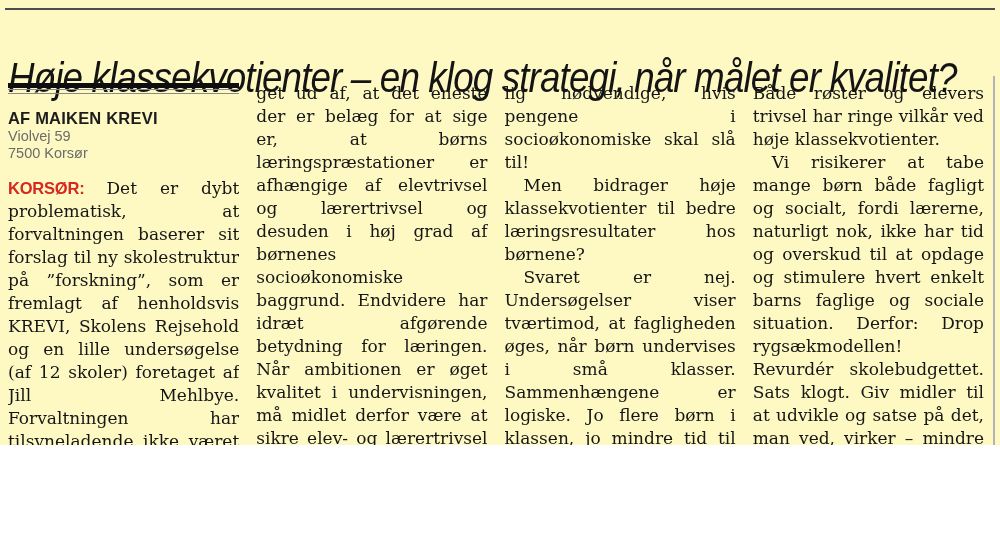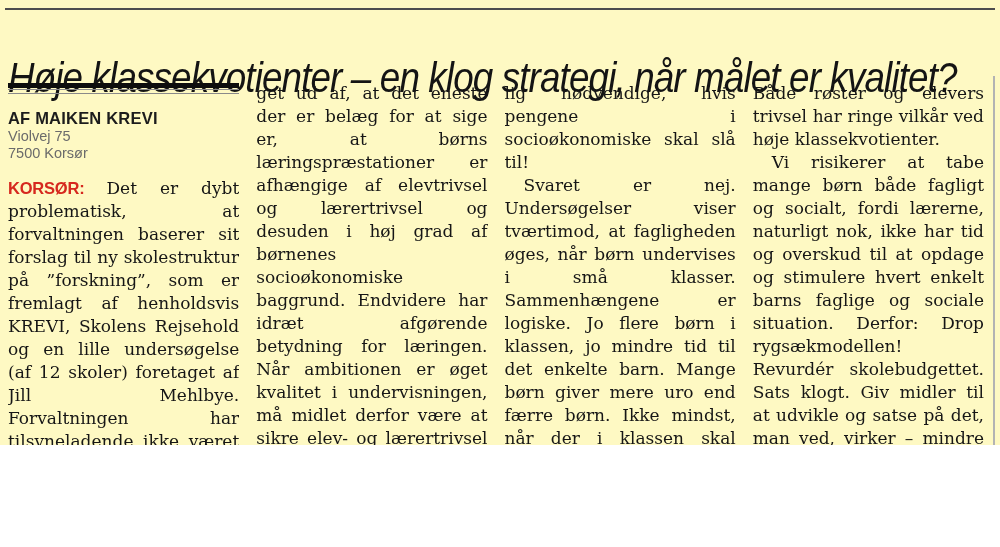--- a/index.html
+++ b/index.html
@@ -138,34 +138,35 @@
 
   <h1 class="headline">Høje klassekvotienter – en klog strategi, når målet er kvalitet?</h1>
 
   <div class="content">
 
     <div class="col">
       <div class="debat-bar"></div>
       <div class="debat-underline"></div>
       <div class="author-block">
         <div class="byline">AF MAIKEN KREVI</div>
-        <div class="address">Violvej 75</div>
+        <div class="address">Violvej 59</div>
         <div class="address">7500 Korsør</div>
       </div>
       <div class="body-start">
           <p class="para"><span class="lead-label" style="color: rgb(214, 40, 30);">KORSØR: </span><span>Det er dybt problematisk, at forvaltningen baserer sit forslag til ny skolestruktur på ”forskning”, som er fremlagt af henholdsvis KREVI, Skolens Rejsehold og en lille undersøgelse (af 12 skoler) foretaget af Jill Mehlbye. Forvaltningen har tilsyneladende ikke været opmærksom på de mange kritiske røster, som har lydt overfor de nævnte rapporter. Kritik som blandt andet angår manglende videnskabelighed, herunder forfejlede konklusioner.</span></p>
         </div>
     </div>
 
     <div class="col">
         <p class="para"><span>get ud af, at det eneste der er belæg for at sige er, at børns læringspræstationer er afhængige af elevtrivsel og lærertrivsel og desuden i høj grad af børnenes socioøkonomiske baggrund. Endvidere har idræt afgørende betydning for læringen. Når ambitionen er øget kvalitet i undervisningen, må midlet derfor være at sikre elev- og lærertrivsel samt ressourcer til idræt og til opvejning af de socioøkonomiske forhold, der gør sig gældende for de elever, man har i sin kommune. Høringsforslaget vedrørende ny skolestruktur i Slagelse kommune har til formål at skabe vilkår for højere klassekvotienter. Højere klassekvotienter er nem-</span></p>
       </div>
 
     <div class="col">
         <p class="para"><span>lig nødvendige, hvis pengene i socioøkonomiske skal slå til!</span></p>
+        <p class="para indent"><span>Men bidrager høje klassekvotienter til bedre læringsresultater hos børnene?</span></p>
         <p class="para indent"><span>Svaret er nej. Undersøgelser viser tværtimod, at fagligheden øges, når børn undervises i små klasser. Sammenhængene er logiske. Jo flere børn i klassen, jo mindre tid til det enkelte barn. Mange børn giver mere uro end færre børn. Ikke mindst, når der i klassen skal inkluderes børn med forskellige socioøkonomiske og sociale ”bagager”. Forestil dig at være barn eller lærer i en klasse med 28 børn. Uro. Utålmodige børn. Koncentrationsbesvær på grund af uro. En frustreret lærer. Stress. Sygemeldinger.</span></p>
       </div>
 
     <div class="col">
         <p class="para"><span>Både røster og elevers trivsel har ringe vilkår ved høje klassekvotienter.</span></p>
         <p class="para indent"><span>Vi risikerer at tabe mange børn både fagligt og socialt, fordi lærerne, naturligt nok, ikke har tid og overskud til at opdage og stimulere hvert enkelt barns faglige og sociale situation. Derfor: Drop rygsækmodellen! Revurdér skolebudgettet. Sats klogt. Giv midler til at udvikle og satse på det, man ved, virker – mindre klasser, efteruddannelse og gode vilkår for lærerne og en times idræt til alle børn </span><span class="it">hver</span><span> dag. Så vil Slagelse Kommune komme på landkortet for noget positivt.</span></p>
       </div>
 
   </div>
 

